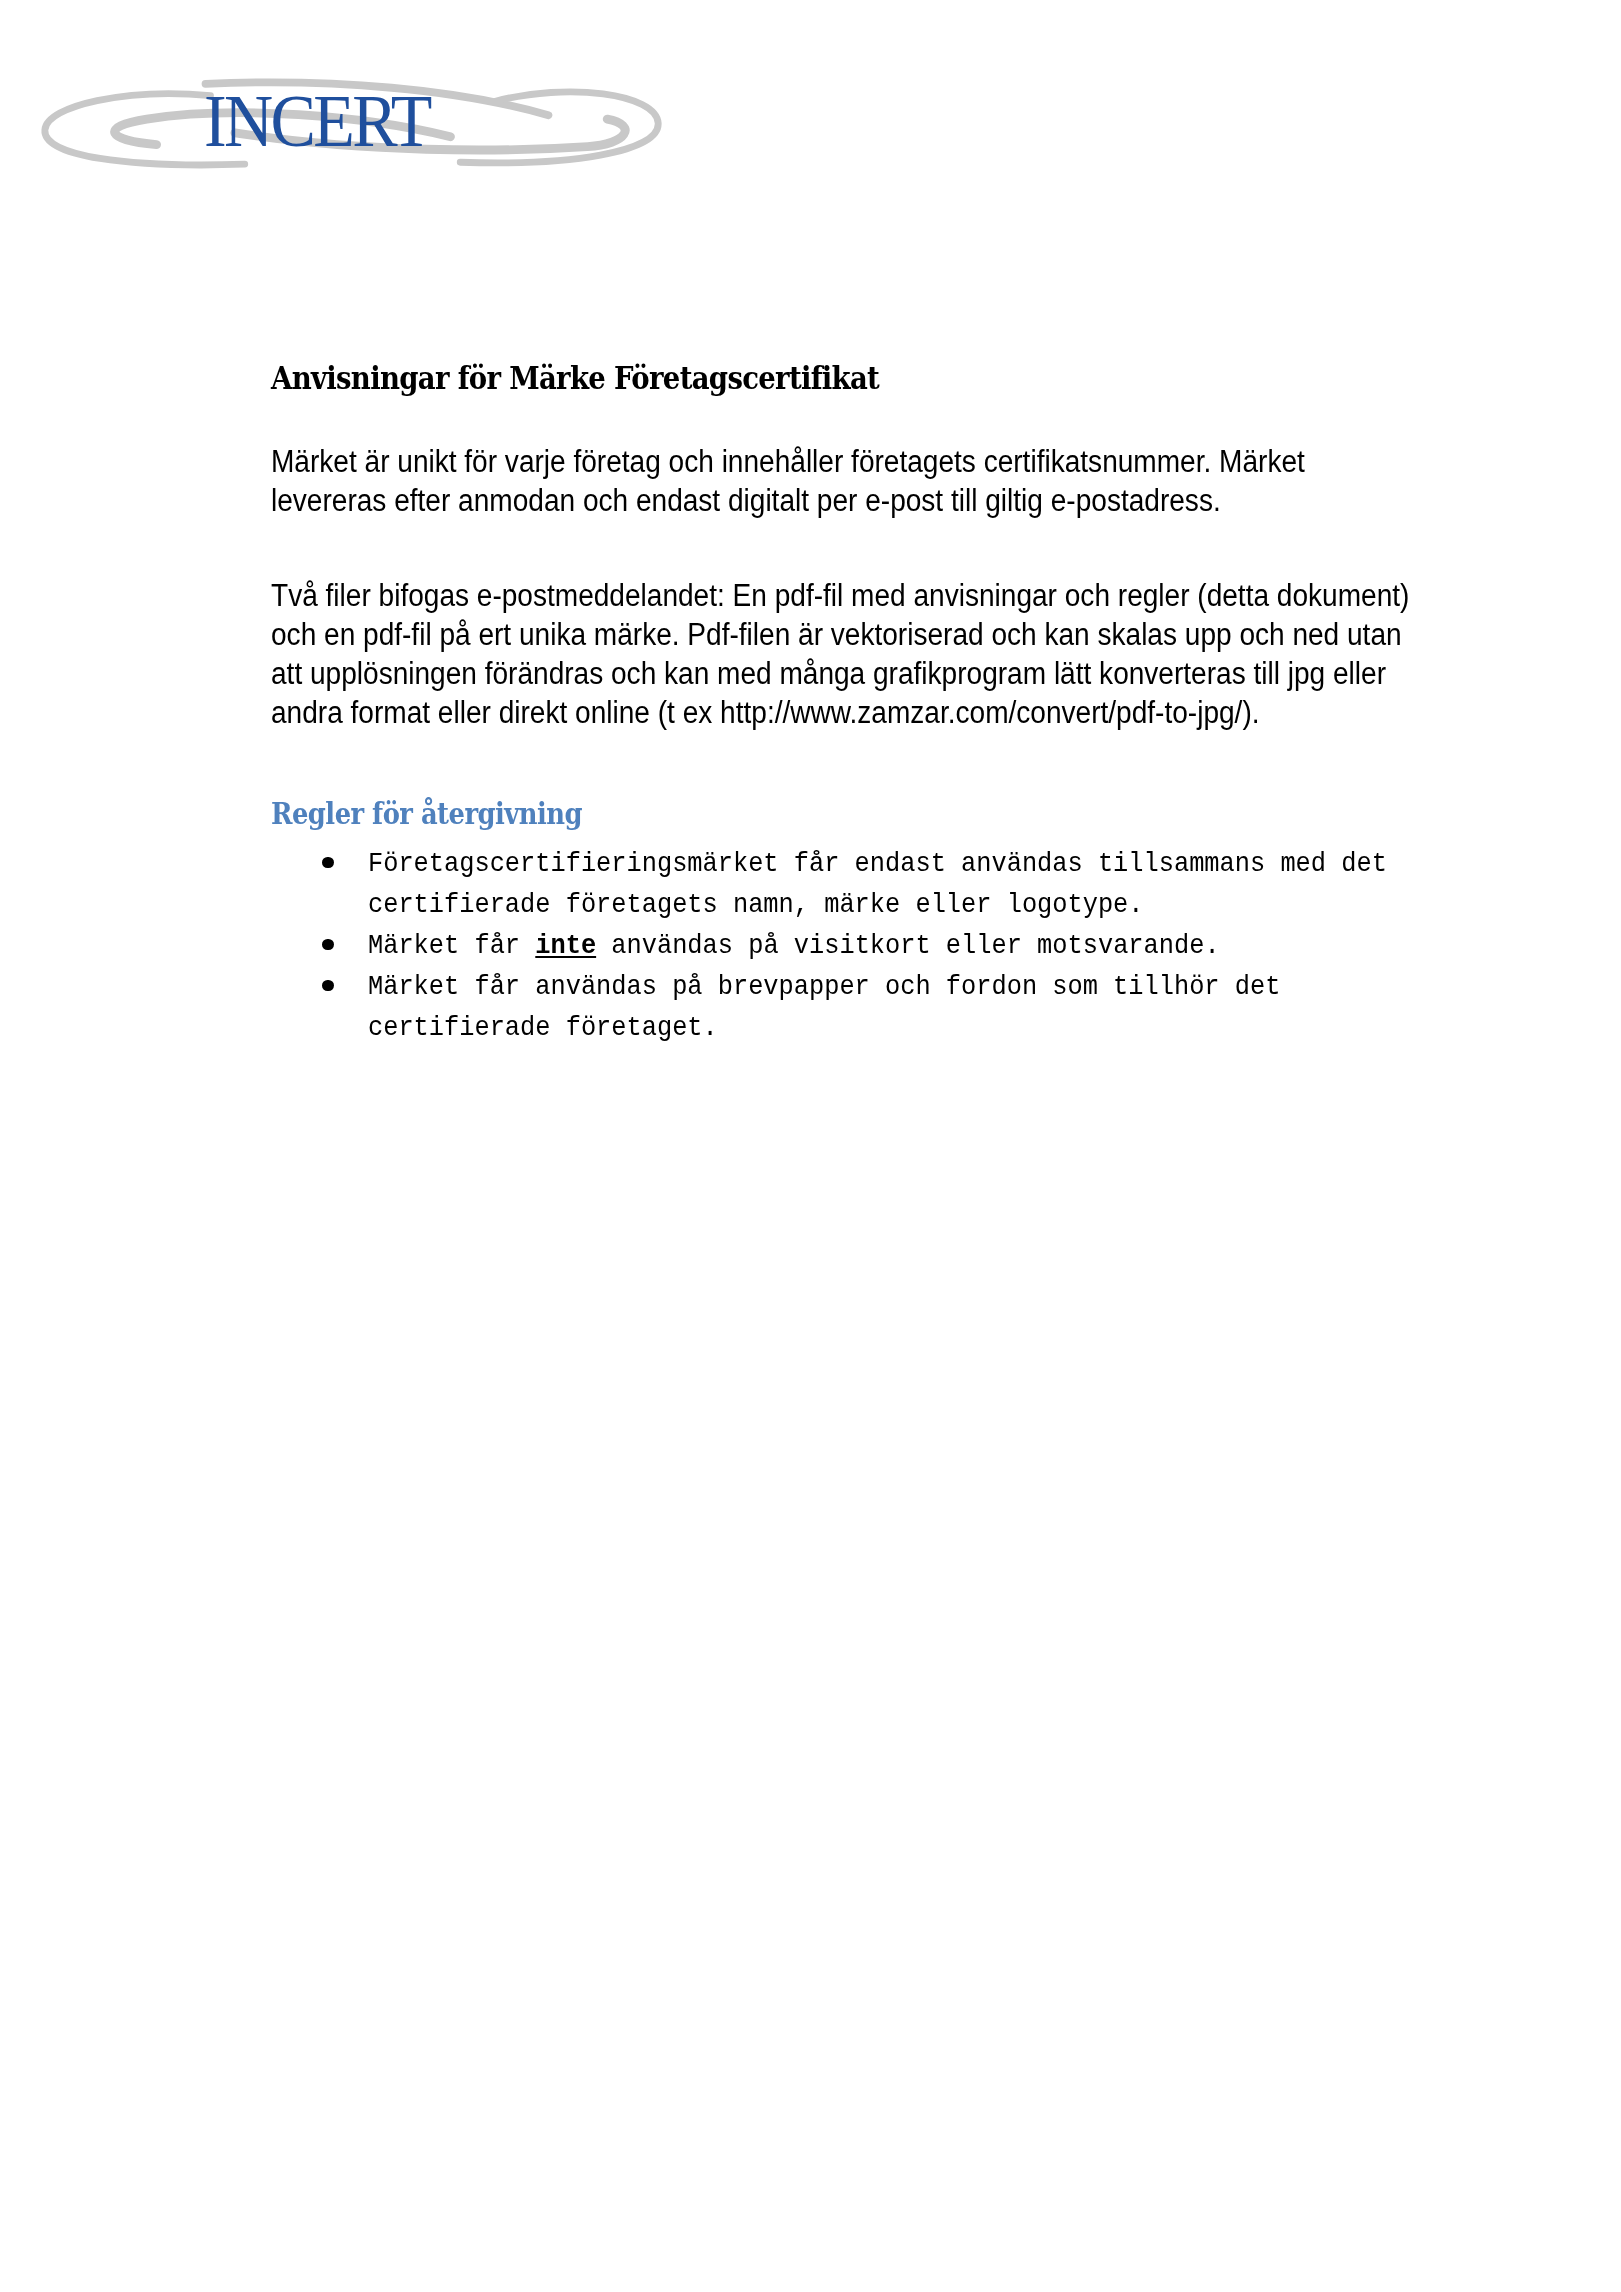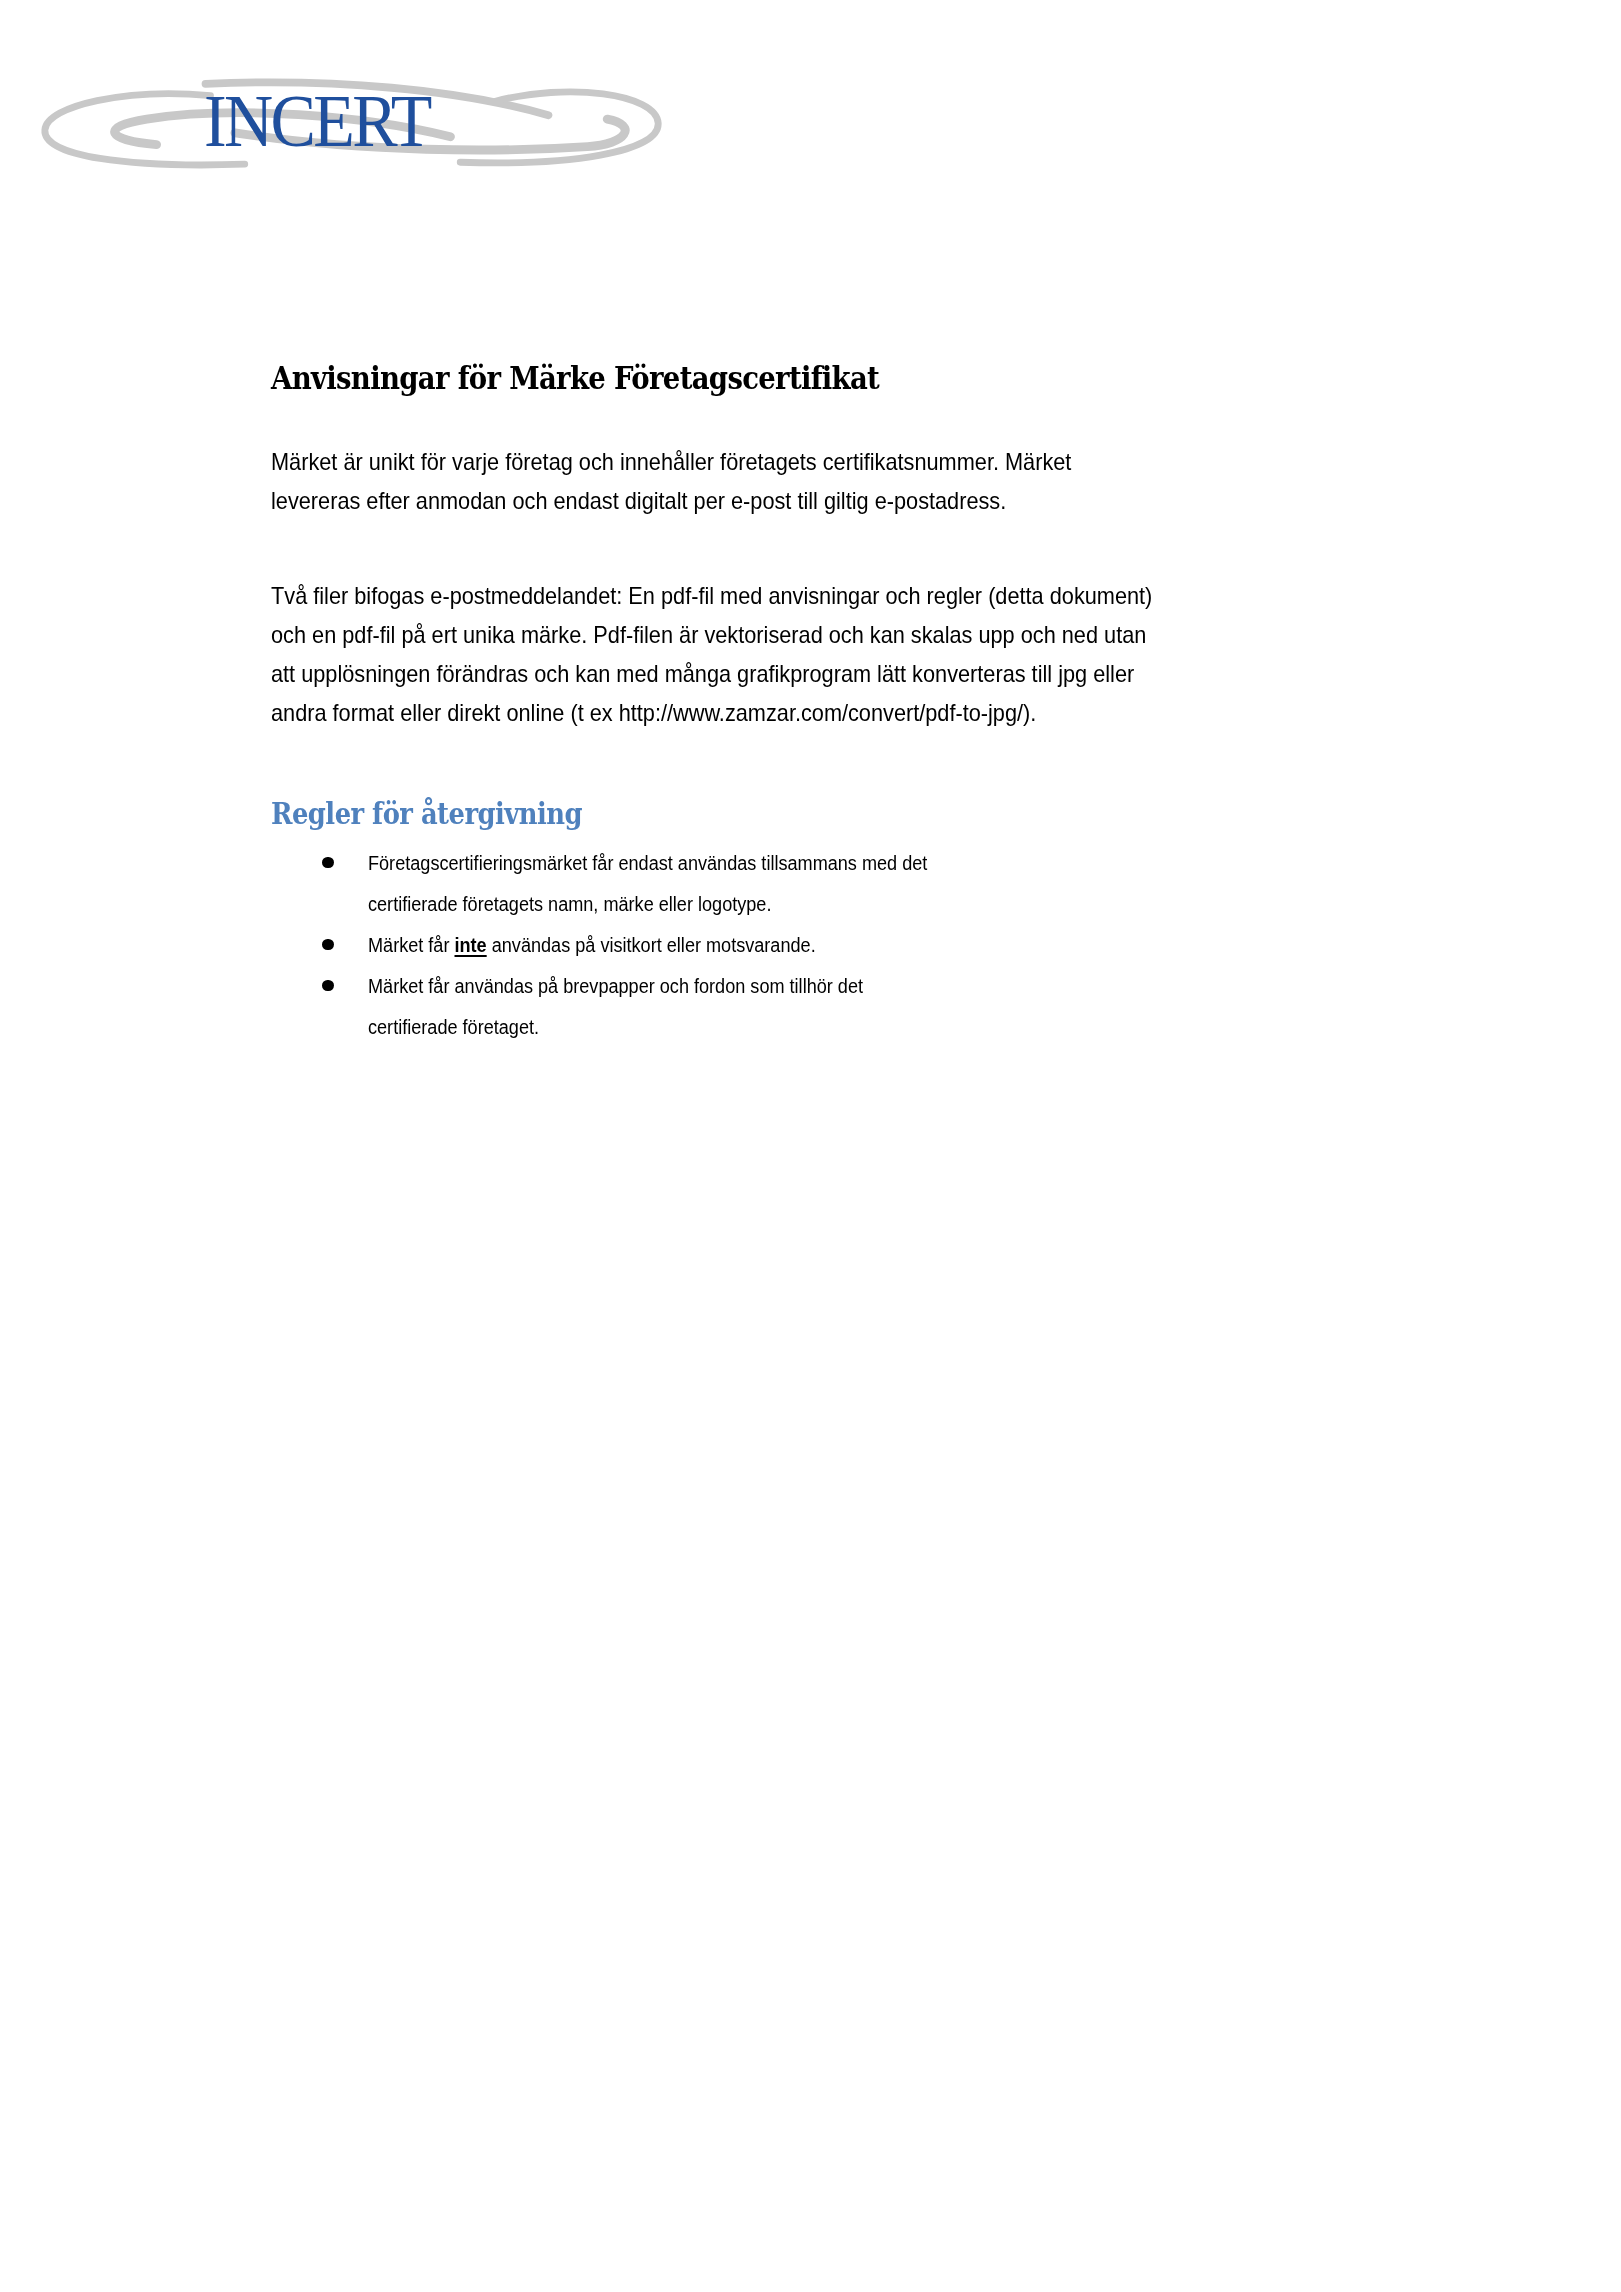--- a/index.html
+++ b/index.html
@@ -19,38 +19,38 @@
       position: absolute; left: 271px; top: 357px;
       font-family: "DejaVu Serif", "Liberation Serif", serif;
       font-weight: bold; font-size: 32px; line-height: 43px;
       color: #000; white-space: nowrap; letter-spacing: -0.8px;
       transform: scaleX(0.86); transform-origin: left top;
     }
 
     .para {
       position: absolute; left: 271px;
       font-family: "Liberation Sans", "DejaVu Sans", sans-serif;
-      font-size: 24px; line-height: 39px; color: #000;
+      font-size: 31px; line-height: 39px; color: #000;
     }
     .para .line { display: block; white-space: nowrap; transform: scaleX(0.905); transform-origin: left top; }
     .para-1 { top: 442px; }
     .para-2 { top: 576px; }
 
     .section-heading {
       position: absolute; left: 271px; top: 793px;
       font-family: "DejaVu Serif", "Liberation Serif", serif;
       font-weight: bold; font-size: 30px; line-height: 41px;
       color: #4f81bd; white-space: nowrap; letter-spacing: -0.6px;
       transform: scaleX(0.86); transform-origin: left top;
     }
 
     .rules { position: absolute; left: 271px; top: 843px; margin: 0; padding: 0; list-style: none; }
     .rule { position: relative; padding-left: 97px;
-      font-family: Liberation Sans, sans-serif;
-      font-size: 20px; line-height: 41px; color: #000; }
+      font-family: Liberation Mono, monospace;
+      font-size: 28px; line-height: 41px; color: #000; }
     .rule .bullet { position: absolute; left: 51px; top: 13.7px; width: 11.8px; height: 11.8px; border-radius: 50%; background: #000; }
     .rule .line { display: block; white-space: nowrap; transform: scaleX(0.905); transform-origin: left top; }
     .rule .emph { font-weight: bold; text-decoration: underline; text-underline-offset: 2.9px; }
   </style>
 </head>
 <body>
 
 <div class="logo">
   <svg width="627" height="98" viewBox="0 0 640 100">
     <g fill="none" stroke="#c8c8c8" stroke-linecap="round">

